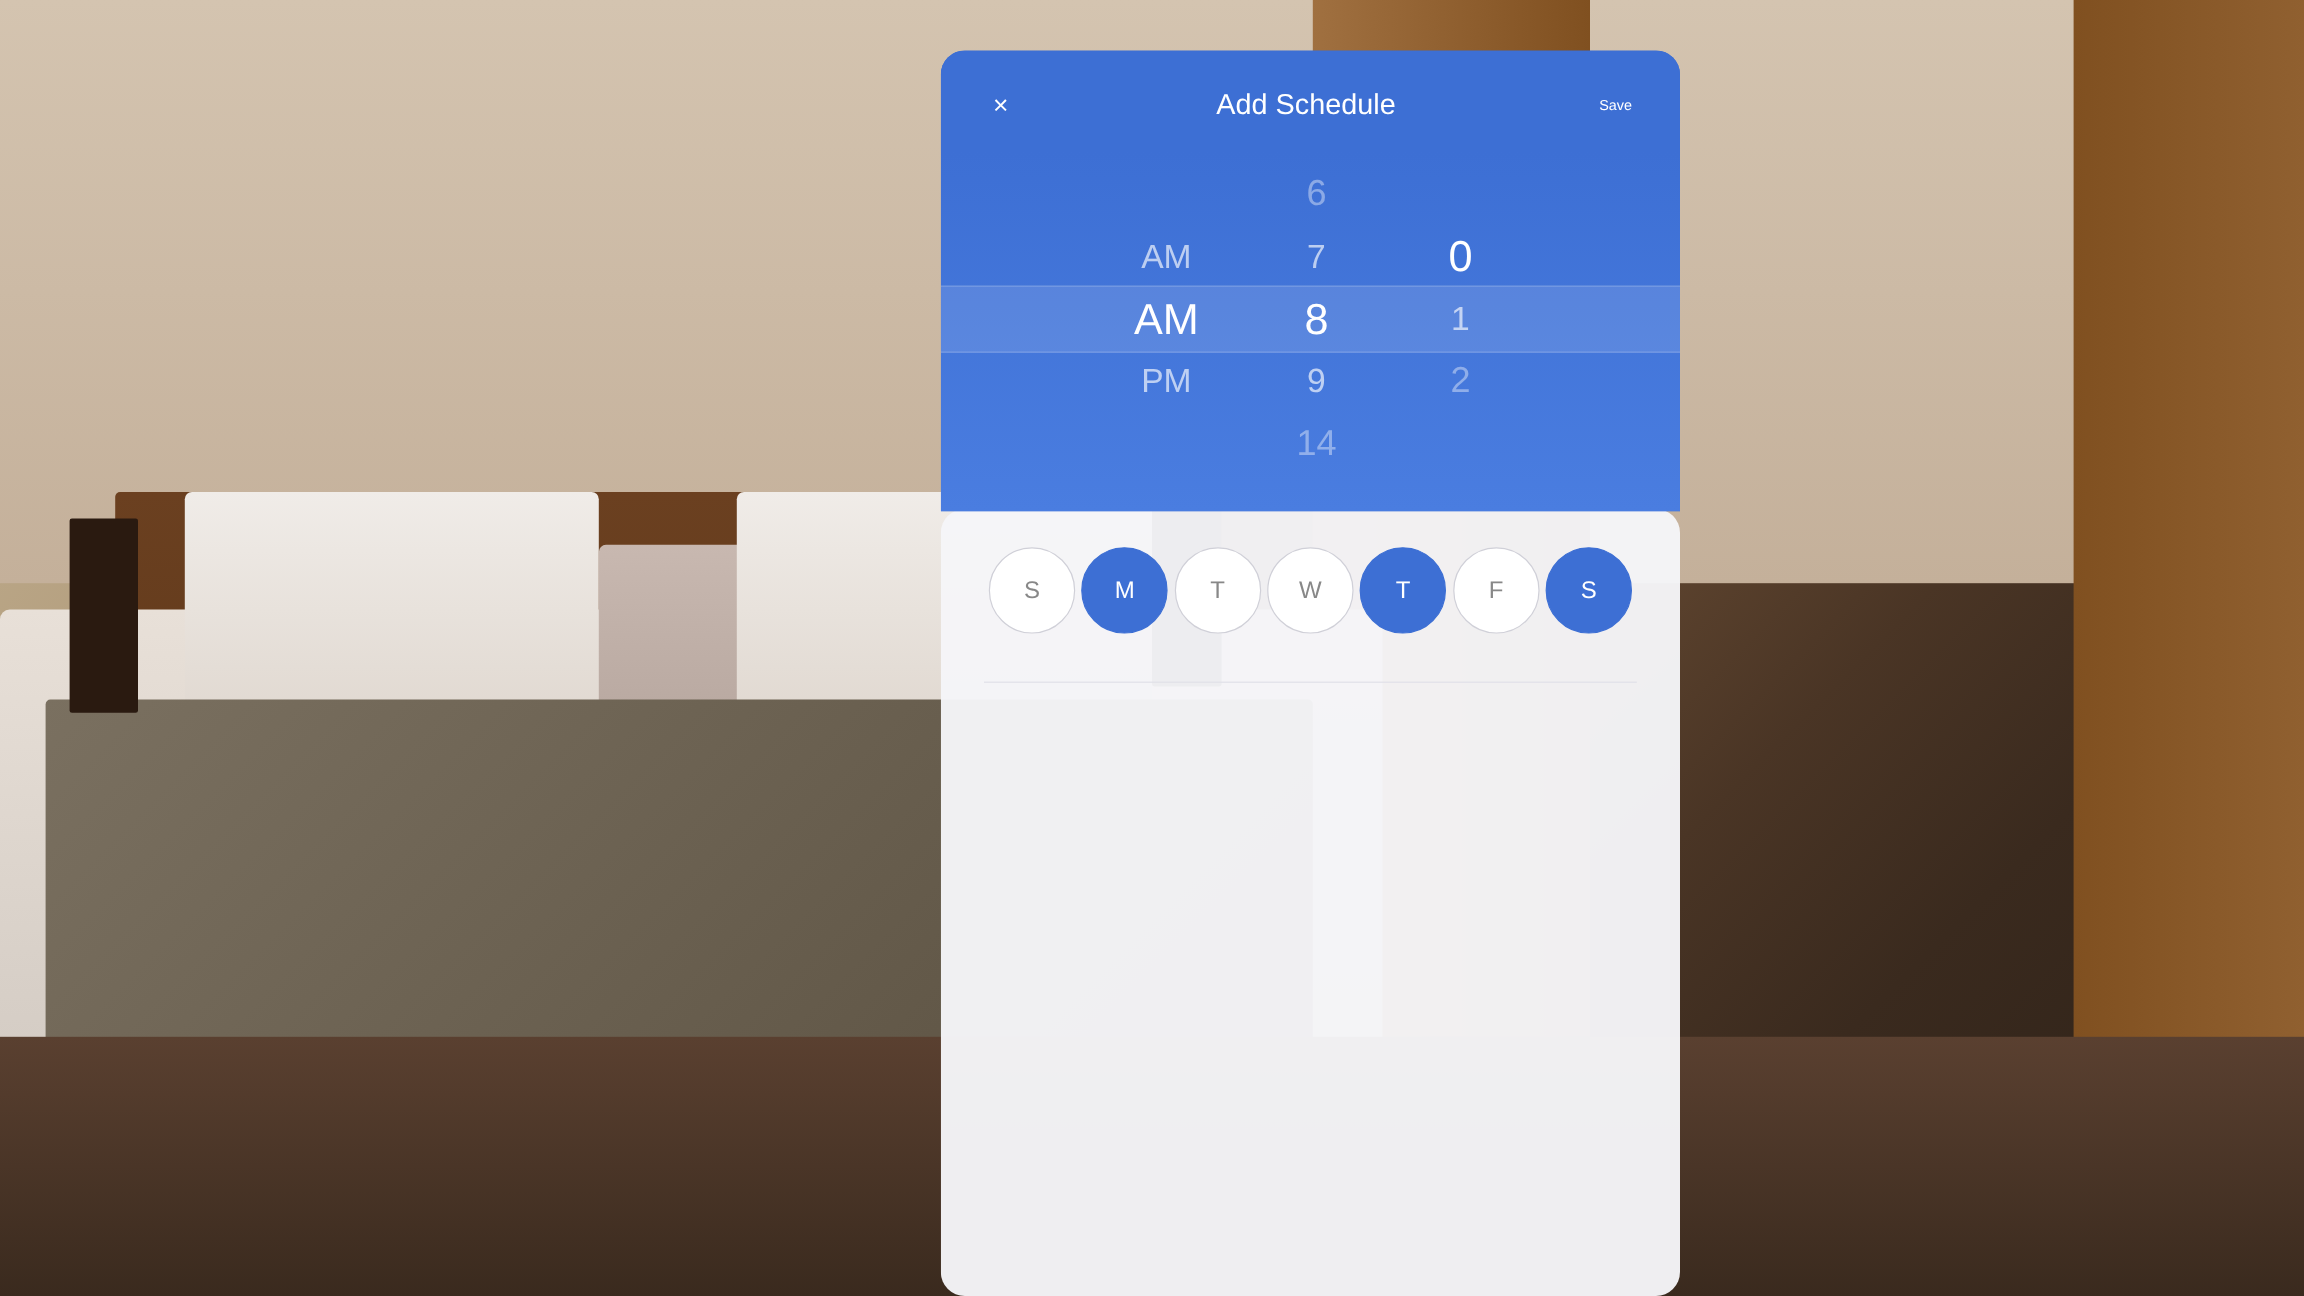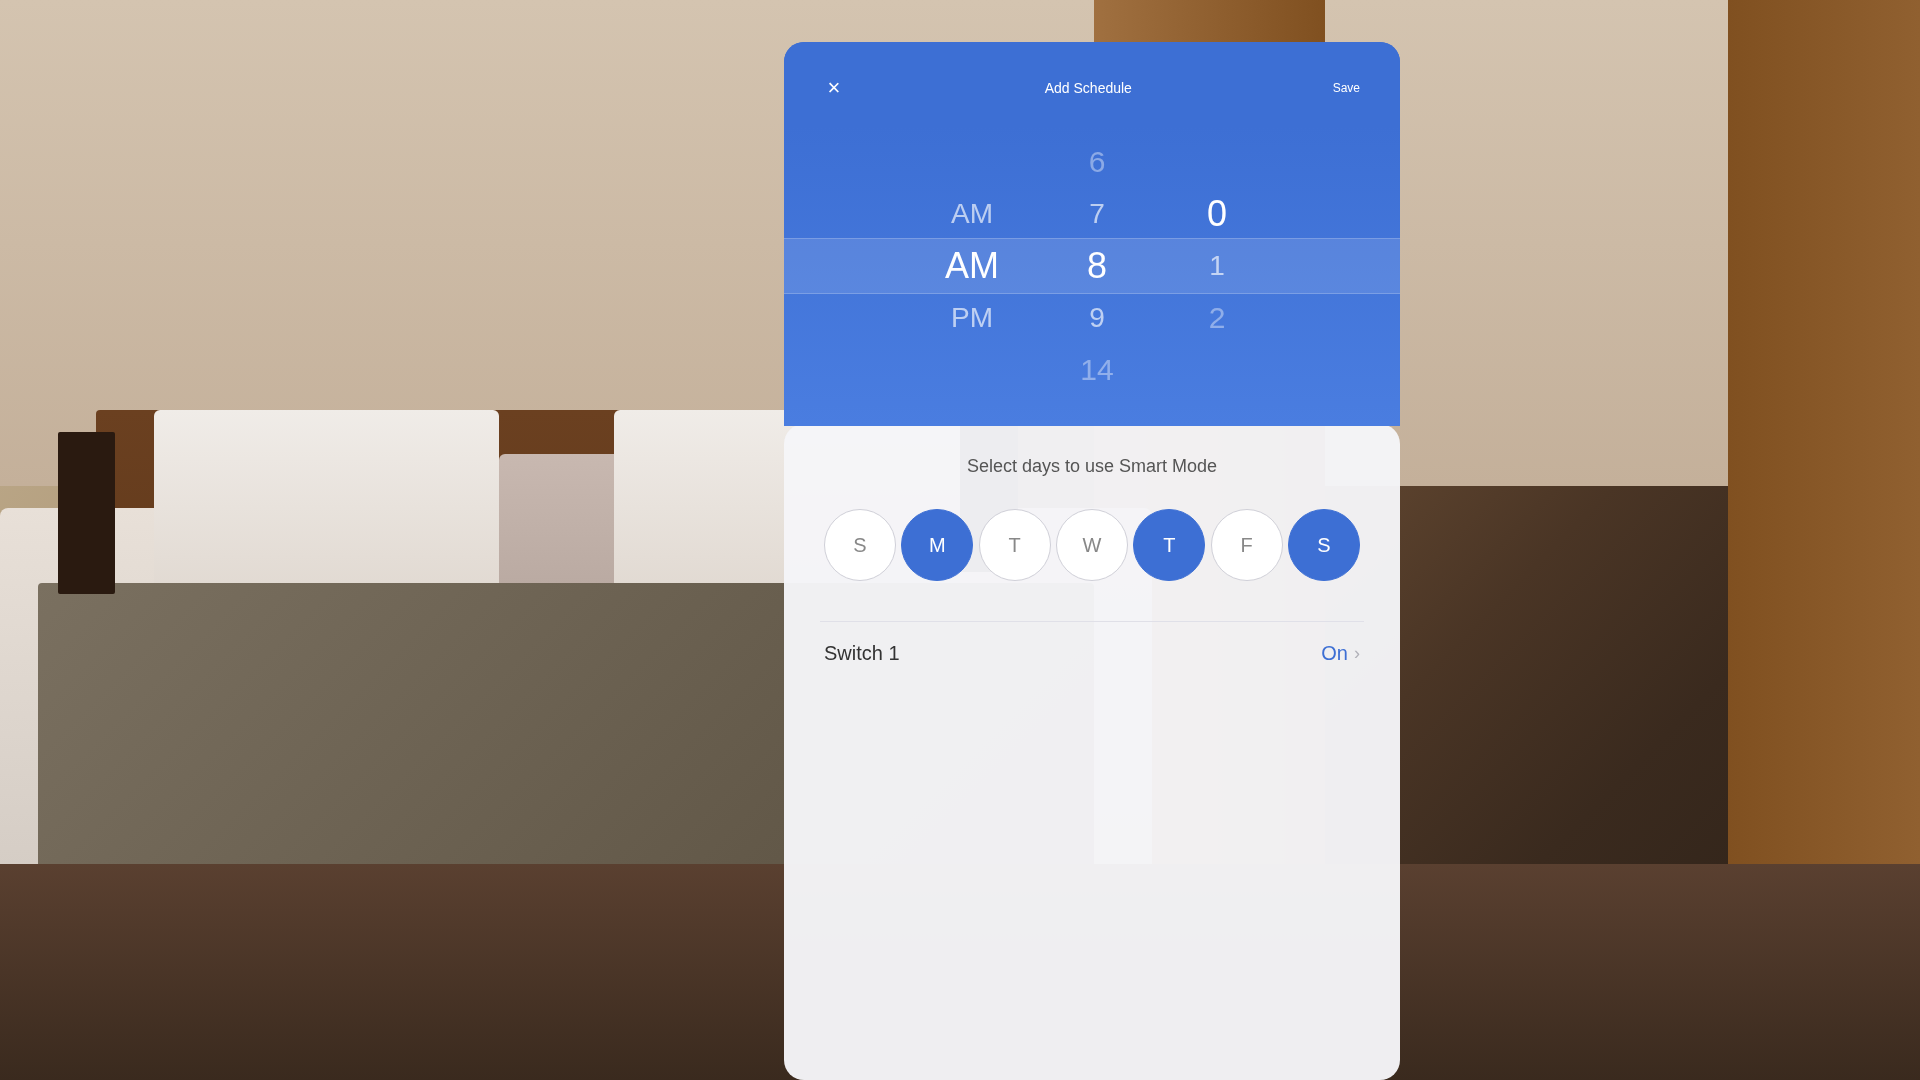--- a/index.html
+++ b/index.html
@@ -166,21 +166,21 @@
       display: flex;
       align-items: center;
       justify-content: center;
       color: white;
       font-size: 22px;
       cursor: pointer;
     }
 
     .panel-title {
       color: white;
-      font-size: 14px;
+      font-size: 24px;
       font-weight: 500;
     }
 
     .save-btn {
       color: white;
       font-size: 12px;
       font-weight: 400;
       cursor: pointer;
       padding: 4px 8px;
     }
@@ -388,37 +388,29 @@
           <div class="time-item near">1</div>
           <div class="time-item">2</div>
         </div>
 
       </div>
     </div>
   </div>
 
   <div class="panel-bottom">
 
-    <div class="smart-mode-title">Select days to use Smart Mode</div>
 
     <div class="day-selector">
       <div class="day-btn">S</div>
       <div class="day-btn active">M</div>
       <div class="day-btn">T</div>
       <div class="day-btn">W</div>
       <div class="day-btn active">T</div>
       <div class="day-btn">F</div>
       <div class="day-btn active">S</div>
     </div>
 
     <div class="separator-line"></div>
 
-    <div class="switch-row">
-      <span class="switch-label">Switch 1</span>
-      <div class="switch-value">
-        <span>On</span>
-        <span class="chevron-right">›</span>
-      </div>
-    </div>
 
   </div>
 
 </div>
 
 </body></html>

